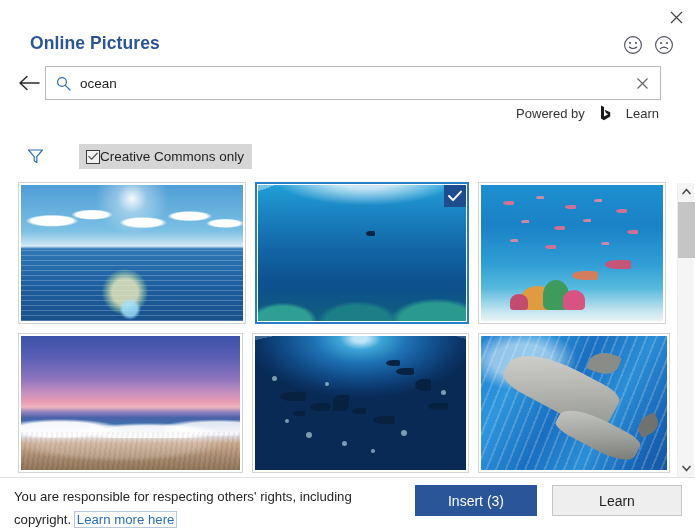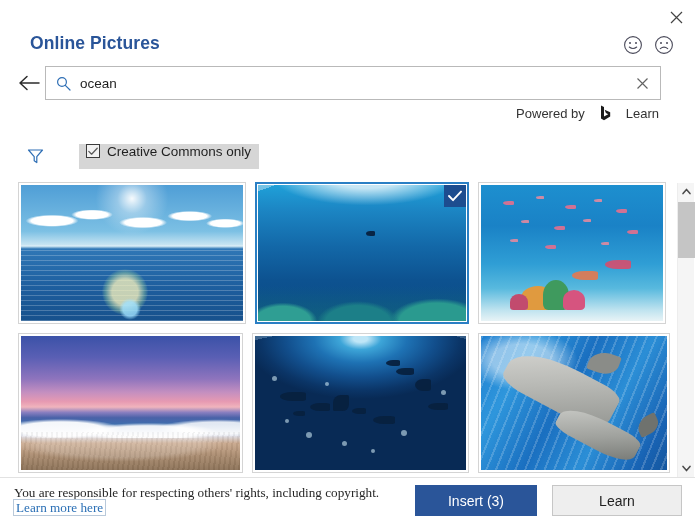--- a/index.html
+++ b/index.html
@@ -97,23 +97,22 @@
     width: 26px; height: 26px;
     display: flex; align-items: center; justify-content: center;
     cursor: pointer;
   }
   #cc-chip {
     position: absolute;
     left: 79px; top: 144px;
     height: 25px;
     background: #d6d6d6;
     display: flex;
-    align-items: flex-start;
+    align-items: center;
     padding: 0 8px 0 7px;
-    gap: 7px;
     cursor: pointer;
   }
   #cc-checkbox {
     width: 14px; height: 14px;
     border: 1px solid #3b3b3b;
     background: #f2f2f2;
     display:flex; align-items:center; justify-content:center;
     flex: none;
   }
   #cc-label { font-size: 13.5px; color: #1f1f1f; white-space: nowrap; }
@@ -184,23 +183,22 @@
     position: absolute;
     left: 0; top: 477px;
     width: 695px; height: 1px;
     background: #e2e2e2;
   }
   #footer-note {
     position: absolute;
     left: 14px; top: 485px;
     width: 390px;
     font-size: 13.2px;
-    line-height: 15px;
+    line-height: 23px;
     color: #262626;
-    font-family: Liberation Serif, serif;
   }
   #learn-link {
     color: #2a6fb5;
     text-decoration: none;
     outline: 1px solid #b9c9da;
     padding: 0 2px;
     cursor: pointer;
   }
   #insert-btn {
     position: absolute;

